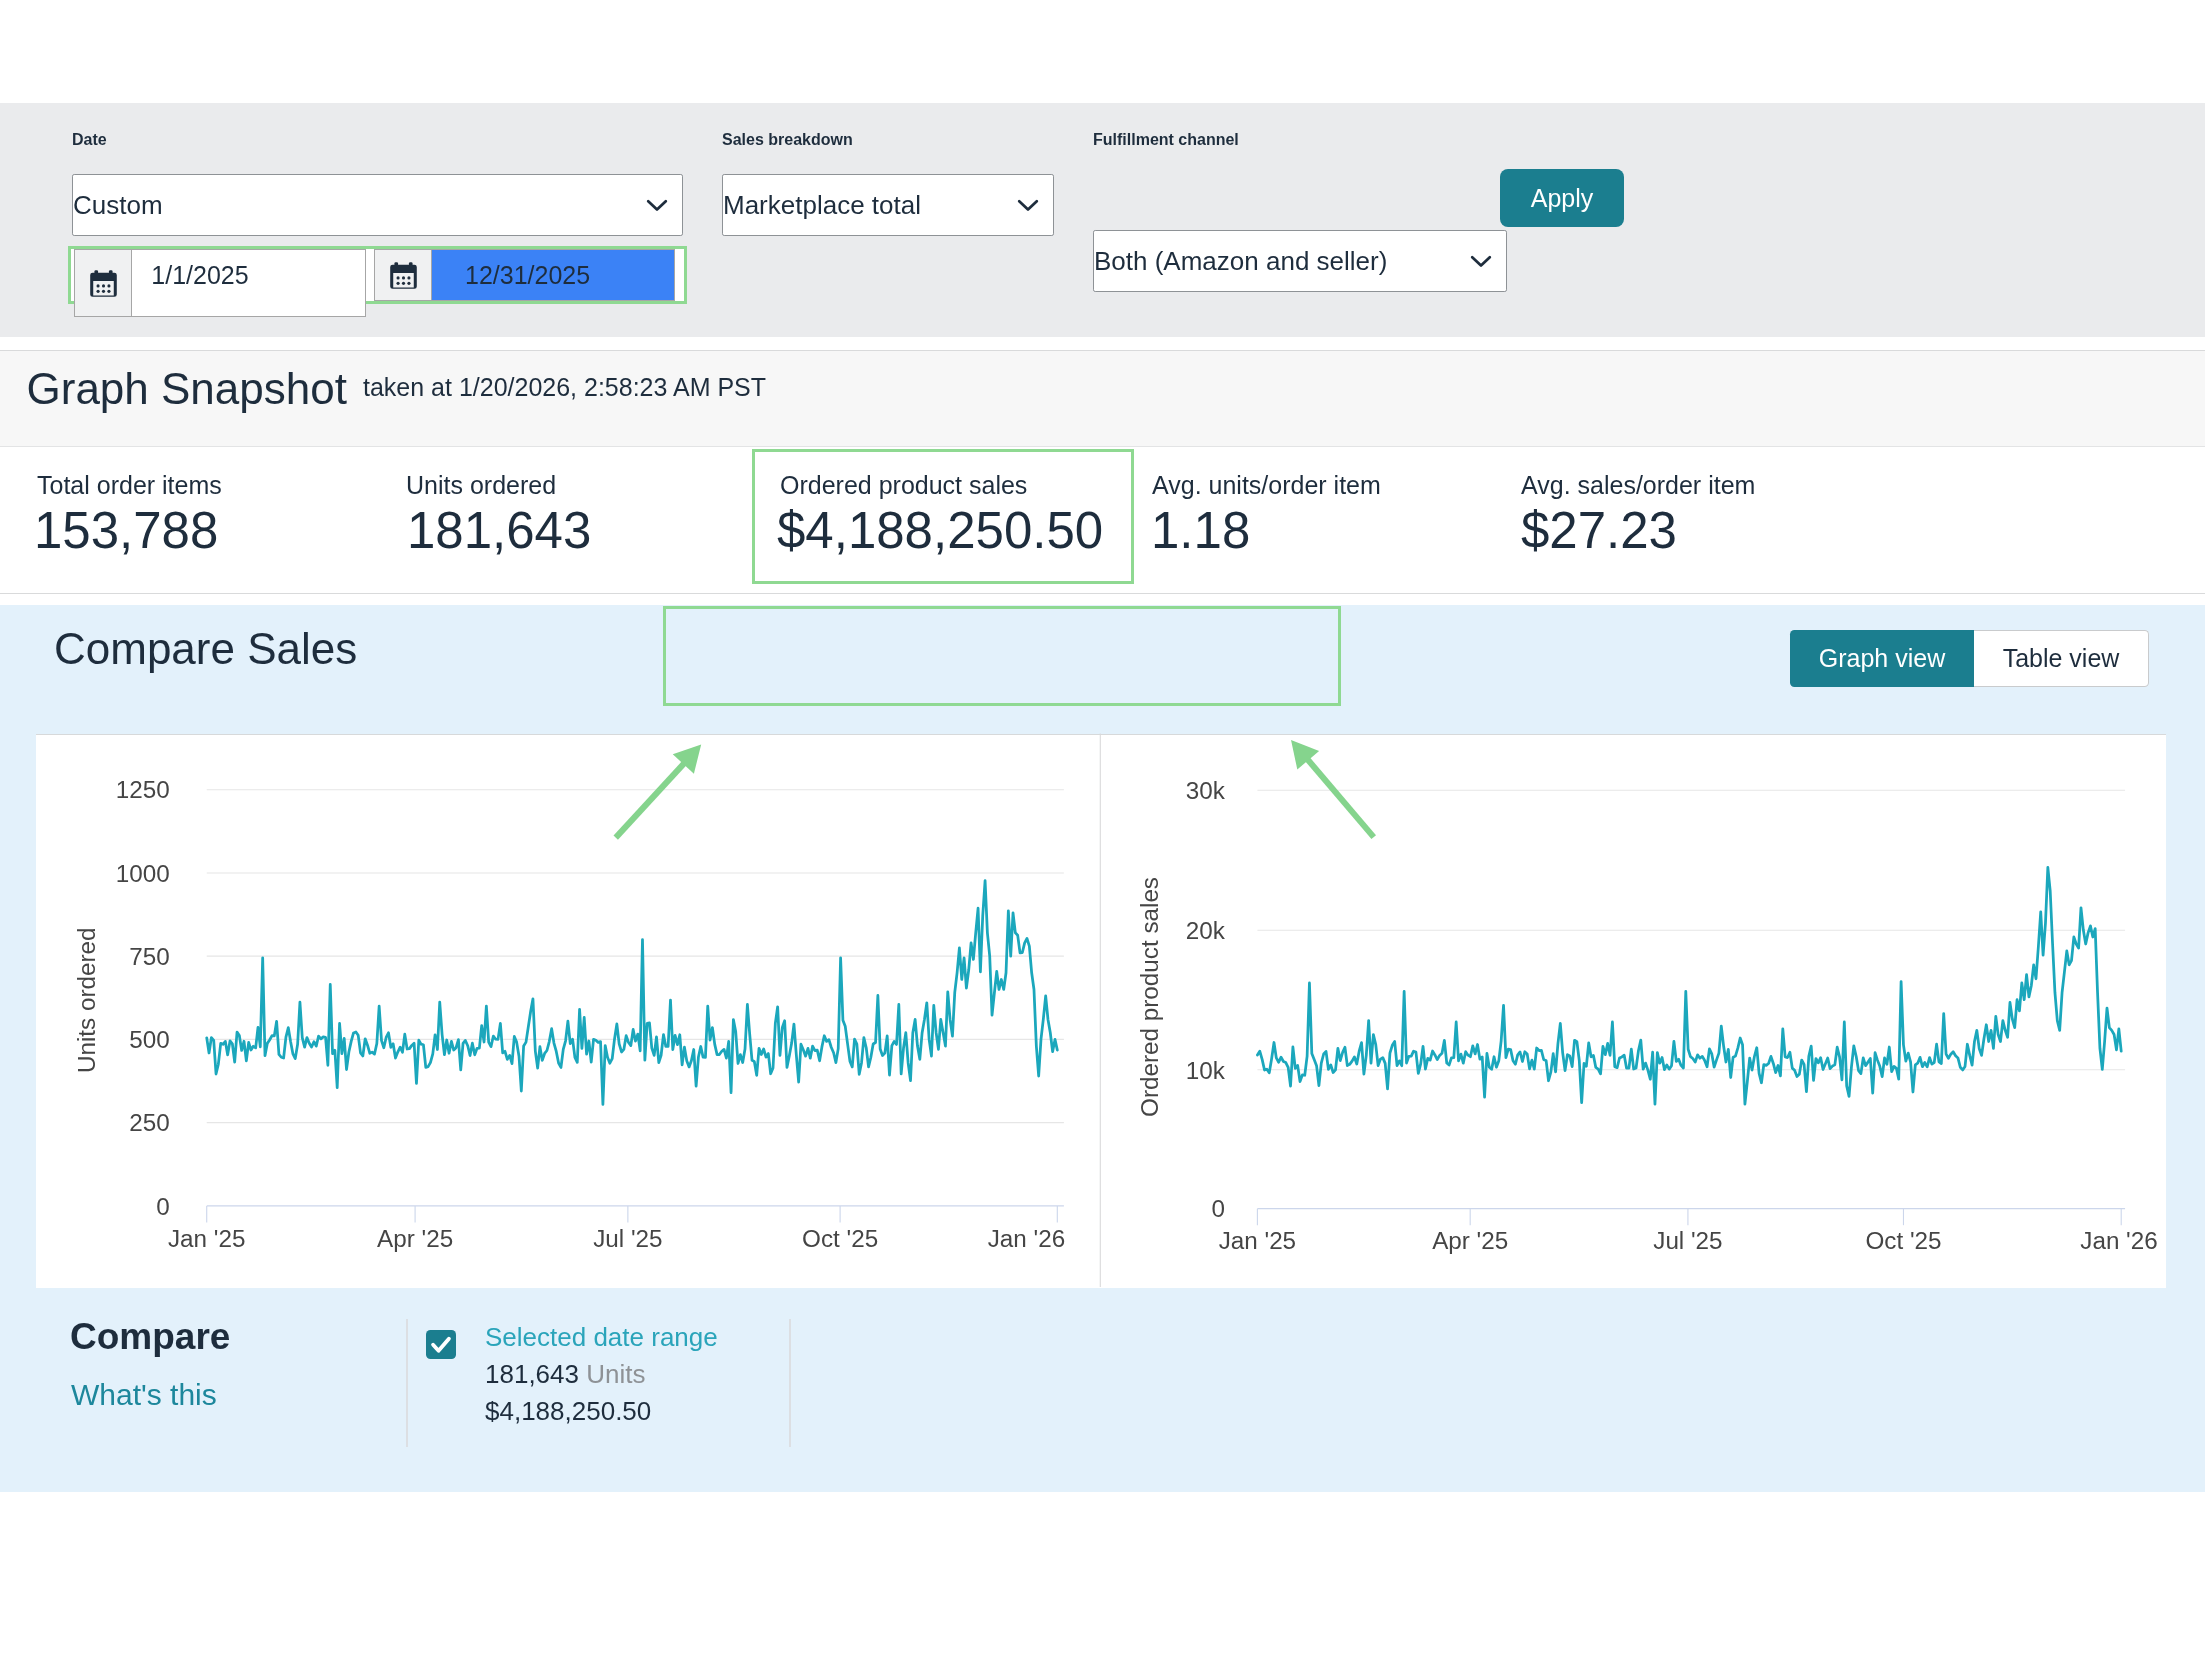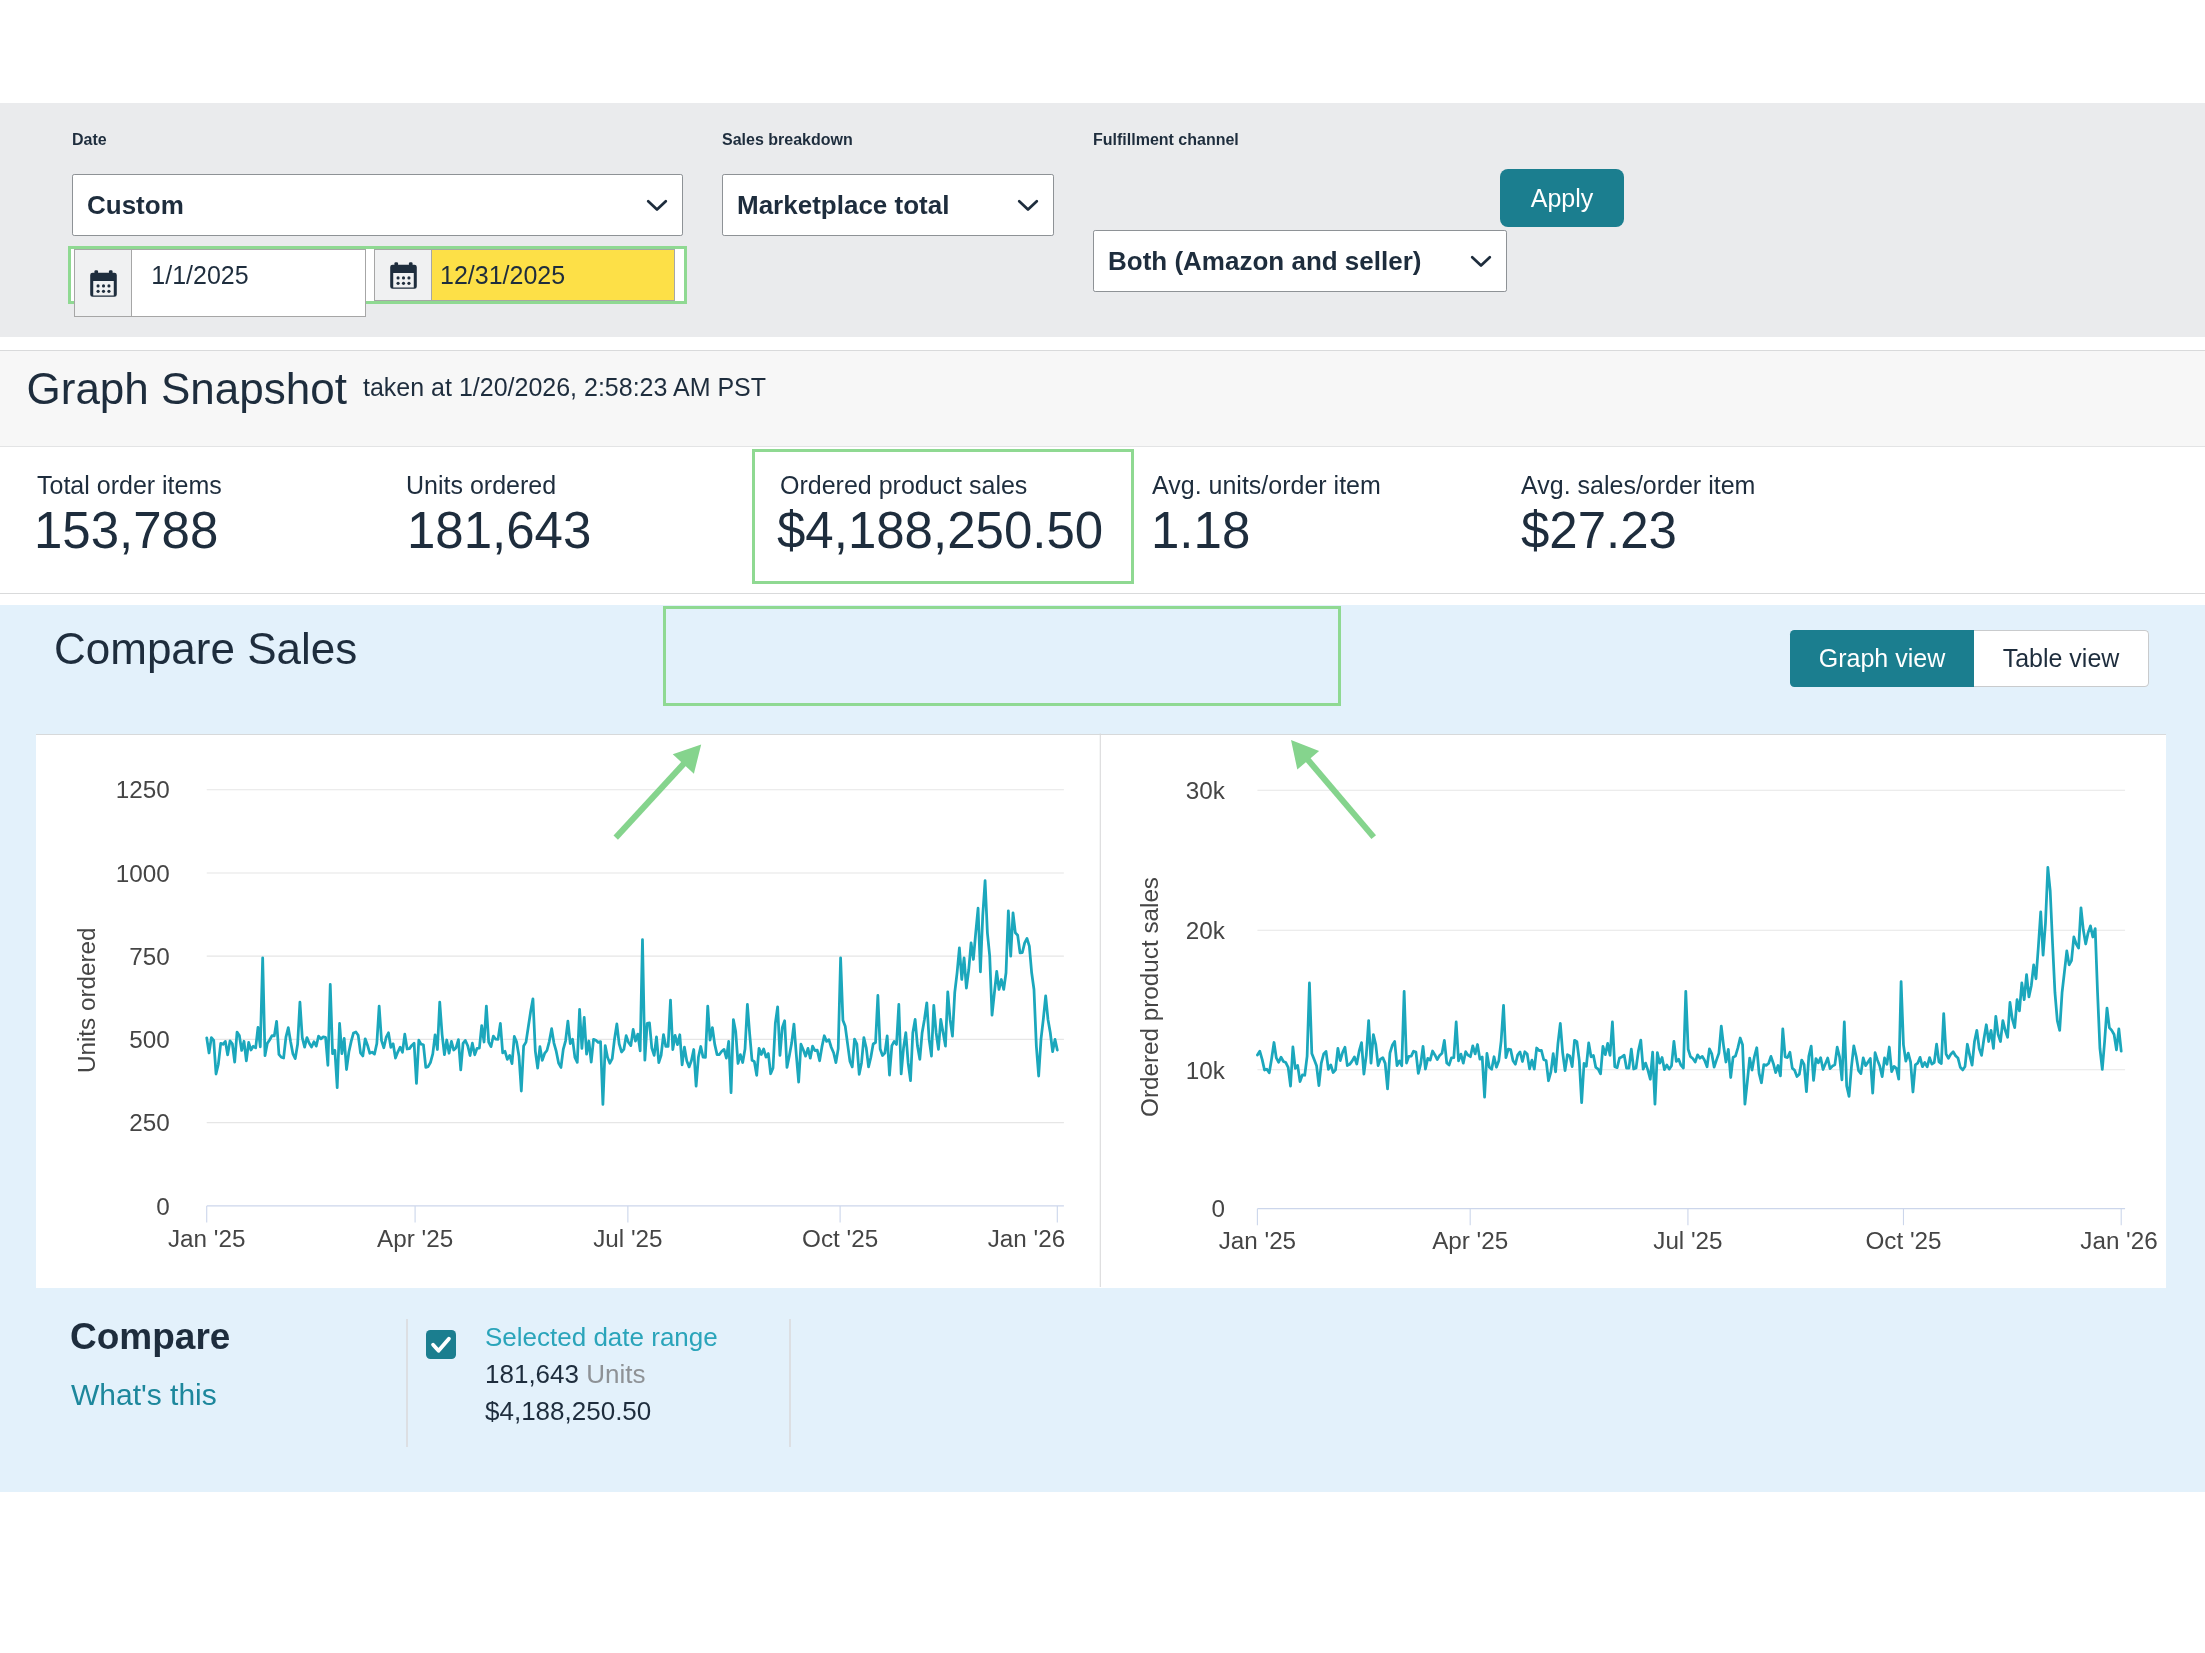--- a/index.html
+++ b/index.html
@@ -1,20 +1,20 @@
 <!DOCTYPE html>
 <html style="font-size:8.8px"><head><meta charset="utf-8">
 <style>
 * { margin:0; padding:0; box-sizing:border-box; }
 html,body { width:2205px; height:1654px; background:#ffffff; font-family:"Liberation Sans", sans-serif; }
 #page { position:relative; width:2205px; height:1654px; overflow:hidden; background:#fff; }
 .abs { position:absolute; }
 .navy { color:#1e2d3d; }
 .lbl { font-size:16px; font-weight:bold; color:#1e2d3d; }
-.sel { position:absolute; background:#fff; border:1.1px solid #8e9296; border-radius:2.2px; height:62px; font-size:26px; color:#1e2d3d; line-height:60px; padding-left:14px;font-weight:bold; }
+.sel { position:absolute; background:#fff; border:1.1px solid #8e9296; border-radius:2.2px; height:62px; font-size:26px; color:#1e2d3d; line-height:60px; padding-left:0; }
 .sel .chv { position:absolute; right:14.3px; top:24px; line-height:0; }
 </style></head>
 <body>
 <div id="page">
 
 <div class="abs" style="left:0;top:103px;width:2205px;height:234px;background:#eaebed;"></div>
 
 <div class="abs lbl" style="left:72px;top:131px;">Date</div>
 <div class="abs lbl" style="left:722px;top:131px;">Sales breakdown</div>
 <div class="abs lbl" style="left:1093px;top:131px;">Fulfillment channel</div>
@@ -59,21 +59,21 @@
 <path d="M6 6 h36 a4 4 0 0 1 4 4 v32 a4 4 0 0 1 -4 4 h-36 a4 4 0 0 1 -4 -4 v-32 a4 4 0 0 1 4 -4 z M7 20 v24 h34 v-24 z" fill-rule="evenodd"></path>
 <circle cx="15" cy="28" r="2.6"></circle>
             <circle cx="24" cy="28" r="2.6"></circle>
             <circle cx="33" cy="28" r="2.6"></circle>
 <circle cx="15" cy="37" r="2.6"></circle>
             <circle cx="24" cy="37" r="2.6"></circle>
             <circle cx="33" cy="37" r="2.6"></circle>
 </g>
         </svg>
       </div>
-  <div style="flex:1;background:#fde047;font-size:25px;color:#1e2d3d;line-height:50px;padding-left:8px;">12/31/2025</div>
+  <div style="flex:1;background:#3b82f6;font-size:25px;color:#1e2d3d;line-height:50px;padding-left:33px;">12/31/2025</div>
 </div>
 
 <div class="abs" style="left:0;top:350px;width:2205px;height:97px;background:#f7f7f7;border-top:1.1px solid #d9dadb;border-bottom:1.1px solid #e3e4e5;"></div>
 <div class="abs navy" style="left:26.5px;top:364px;font-size:44px;">Graph Snapshot</div>
 <div class="abs navy" style="left:363px;top:373px;font-size:25px;">taken at 1/20/2026, 2:58:23 AM PST</div>
 
 <div class="abs" style="left:0;top:447px;width:2205px;height:147px;background:#fff;border-bottom:1.1px solid #d9dadb;"></div>
 <div class="abs navy" style="left:37px;top:471px;font-size:25px;">Total order items</div>
 <div class="abs navy" style="left:34px;top:501px;font-size:51px;">153,788</div>
 <div class="abs navy" style="left:406px;top:471px;font-size:25px;">Units ordered</div>

